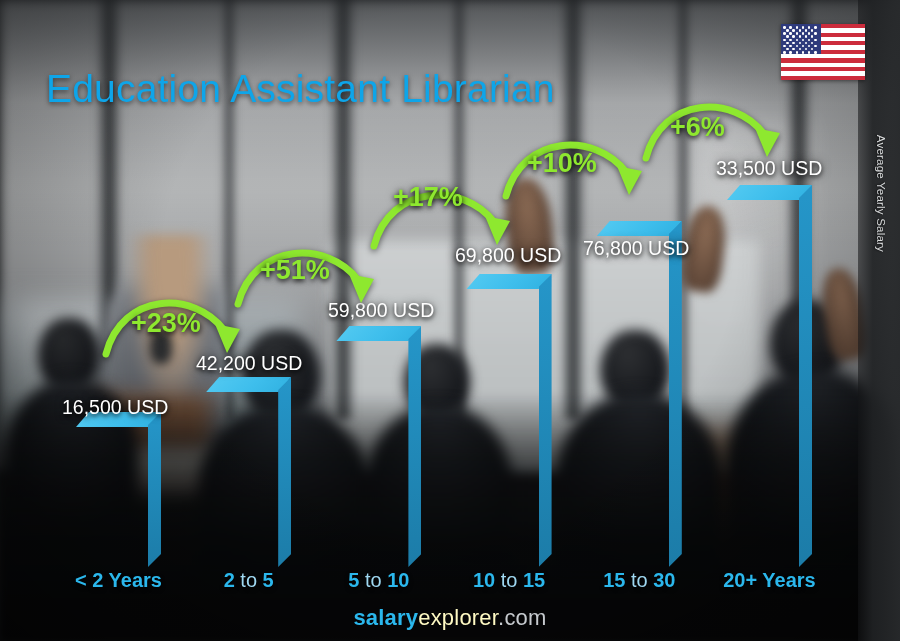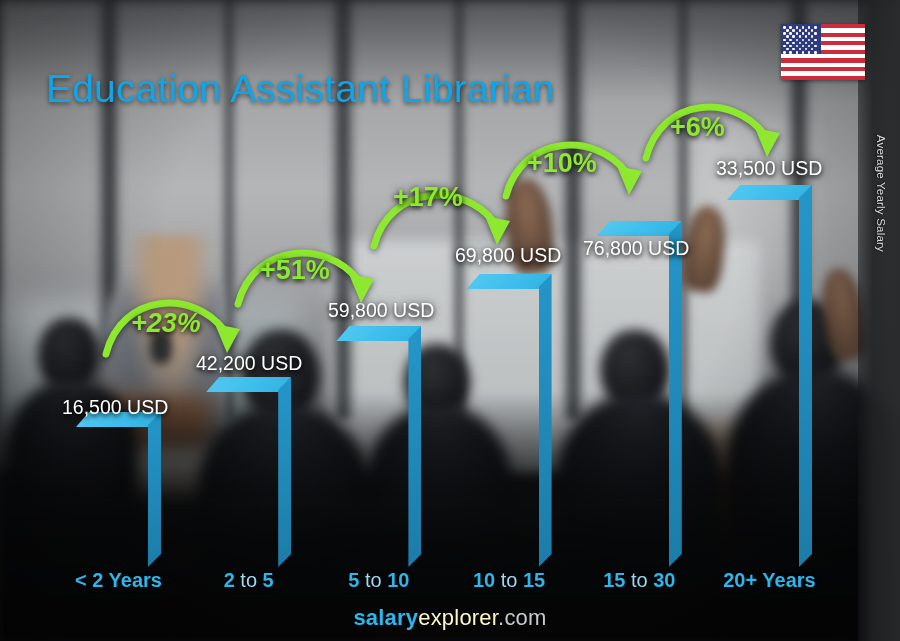--- a/index.html
+++ b/index.html
@@ -357,21 +357,21 @@
         <div class="glint" style="left: 56px; top: 22px;"></div>
       </div>
       <div class="value-label" style="left: 716px; top: 157px;">33,500 USD</div>
       <div class="cat-label" style="left: 694.5px; width: 150px;">20+ Years</div>
       <div class="arc" style="left: 100px; top: 298px; width: 150px; height: 62px;">
         <svg width="150" height="62" viewBox="0 0 150 62" style="display: block; filter: drop-shadow(rgba(0, 0, 0, 0.55) 0px 2px 3px);">
           <path d="M 6 56 C 22 -6, 94 -8, 124 32" fill="none" stroke="#8ee82f" stroke-width="7" stroke-linecap="round"></path>
           <path d="M 115 26 L 140 31 L 127 55 Z" fill="#8ee82f"></path>
         </svg>
       </div>
-      <div class="pct" style="left: 131px; top: 308px; font-style: italic;">+23%</div>
+      <div class="pct" style="left: 131px; top: 308px;">+23%</div>
       <div class="arc" style="left: 232px; top: 248px; width: 152px; height: 62px;">
         <svg width="152" height="62" viewBox="0 0 152 62" style="display: block; filter: drop-shadow(rgba(0, 0, 0, 0.55) 0px 2px 3px);">
           <path d="M 6 56 C 22 -6, 96 -8, 126 32" fill="none" stroke="#8ee82f" stroke-width="7" stroke-linecap="round"></path>
           <path d="M 117 26 L 142 31 L 129 55 Z" fill="#8ee82f"></path>
         </svg>
       </div>
       <div class="pct" style="left: 260px; top: 255px;">+51%</div>
       <div class="arc" style="left: 368px; top: 190px; width: 152px; height: 62px;">
         <svg width="152" height="62" viewBox="0 0 152 62" style="display: block; filter: drop-shadow(rgba(0, 0, 0, 0.55) 0px 2px 3px);">
           <path d="M 6 56 C 22 -6, 96 -8, 126 32" fill="none" stroke="#8ee82f" stroke-width="7" stroke-linecap="round"></path>

